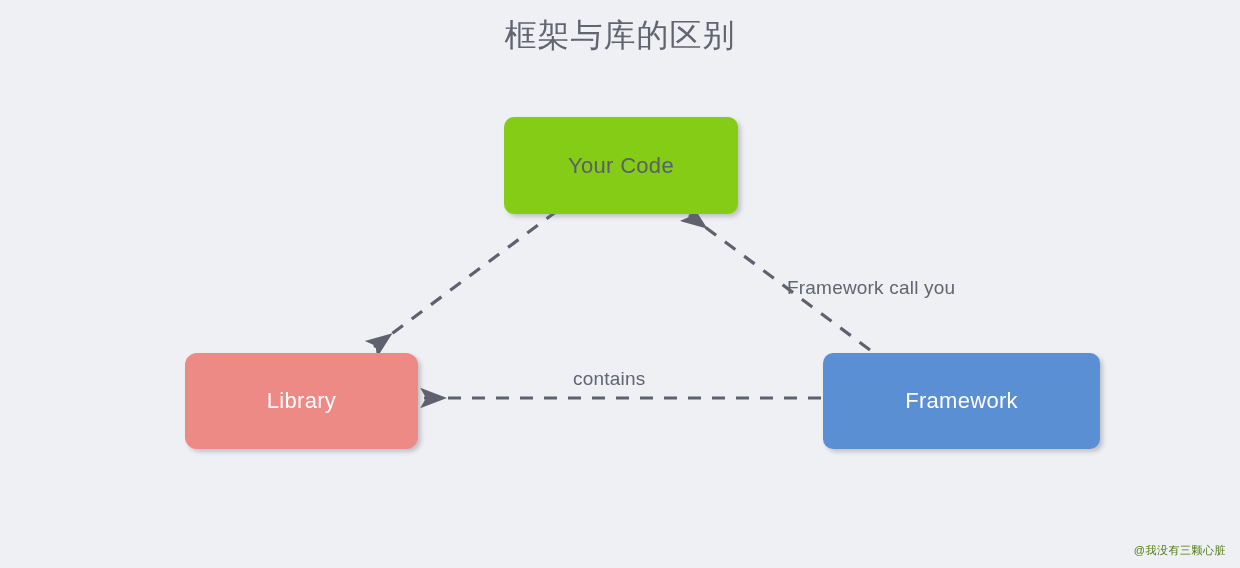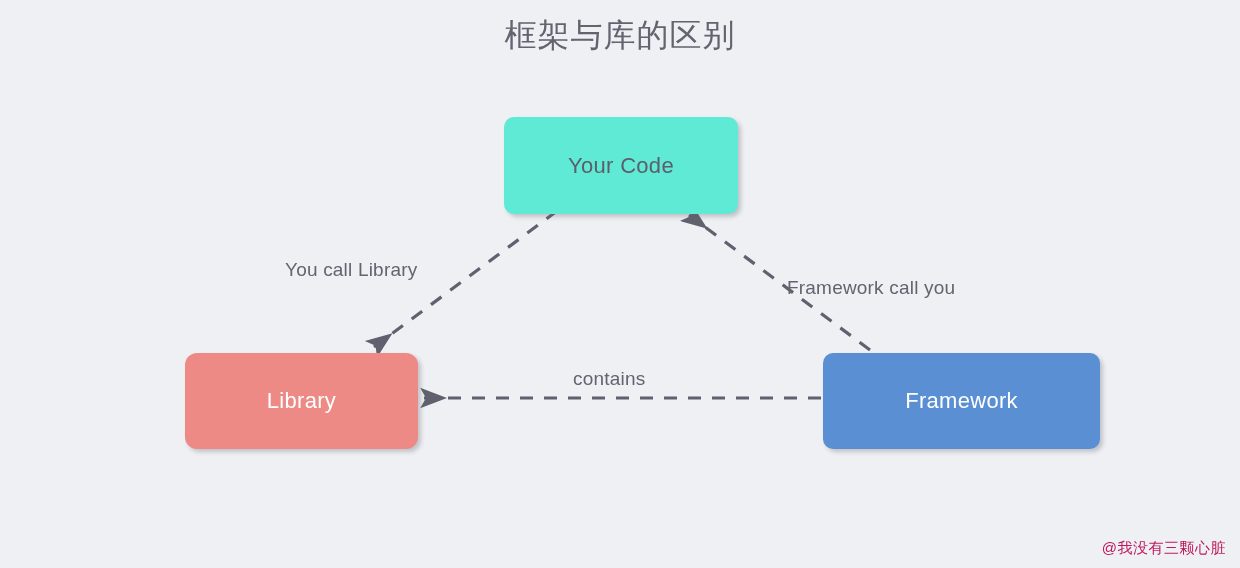--- a/index.html
+++ b/index.html
@@ -43,21 +43,21 @@
   .node-label {
     font-size: 22px;
     letter-spacing: 0.3px;
     white-space: nowrap;
   }
   #node-your-code {
     left: 504px;
     top: 117px;
     width: 234px;
     height: 97px;
-    background: #5eead4;
+    background: #84cc16;
   }
   #node-your-code .node-label { color: #5c5e6b; }
   #node-library {
     left: 185px;
     top: 353px;
     width: 233px;
     height: 96px;
     background: #ee8a85;
     border-radius: 12px;
   }
@@ -94,22 +94,22 @@
     top: 277px;
   }
   #edge-label-contains {
     left: 573px;
     top: 368px;
   }
   #watermark {
     position: absolute;
     right: 14px;
     bottom: 10px;
-    font-size: 15px;
-    color: #be185d;
+    font-size: 11px;
+    color: #4d7c0f;
     letter-spacing: 0.5px;
   }
 </style>
 </head>
 <body>
 
 <div id="canvas">
 
   <div class="diagram-title">框架与库的区别</div>
 
@@ -132,21 +132,20 @@
   </div>
 
   <div class="node" id="node-library">
     <span class="node-label">Library</span>
   </div>
 
   <div class="node" id="node-framework">
     <span class="node-label">Framework</span>
   </div>
 
-  <div class="edge-label" id="edge-label-you-call-library">You call Library</div>
 
   <div class="edge-label" id="edge-label-framework-call-you">Framework call you</div>
 
   <div class="edge-label" id="edge-label-contains">contains</div>
 
   <div id="watermark">@我没有三颗心脏</div>
 
 </div>
 
 </body></html>

